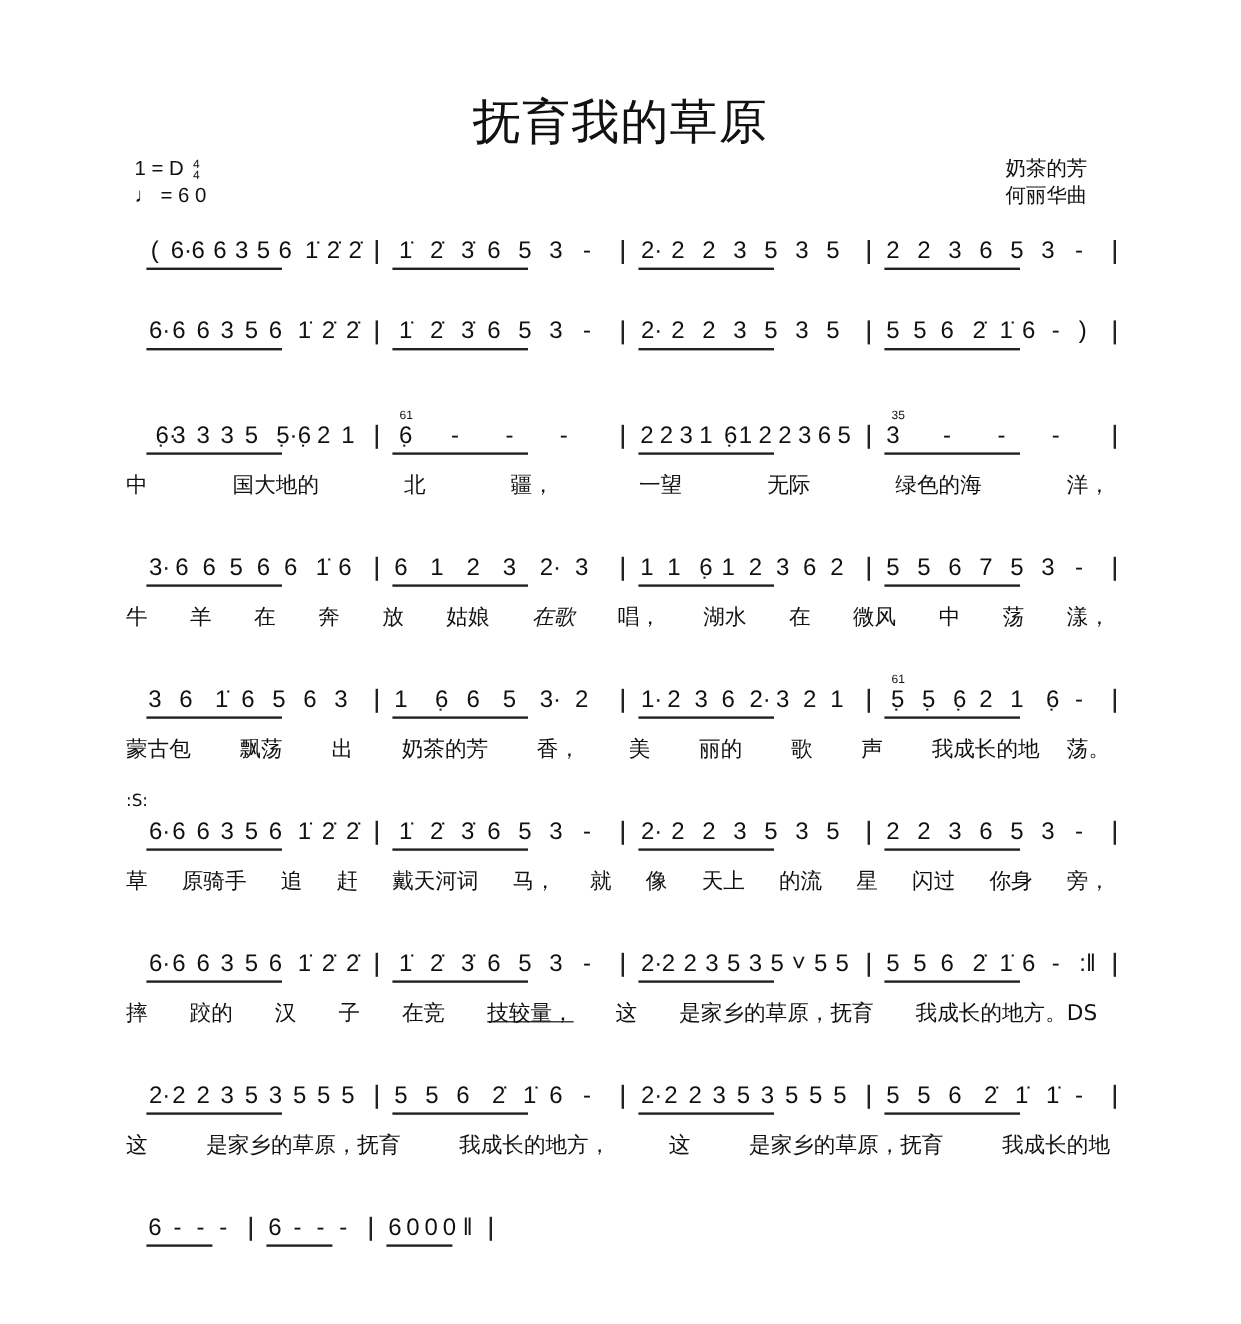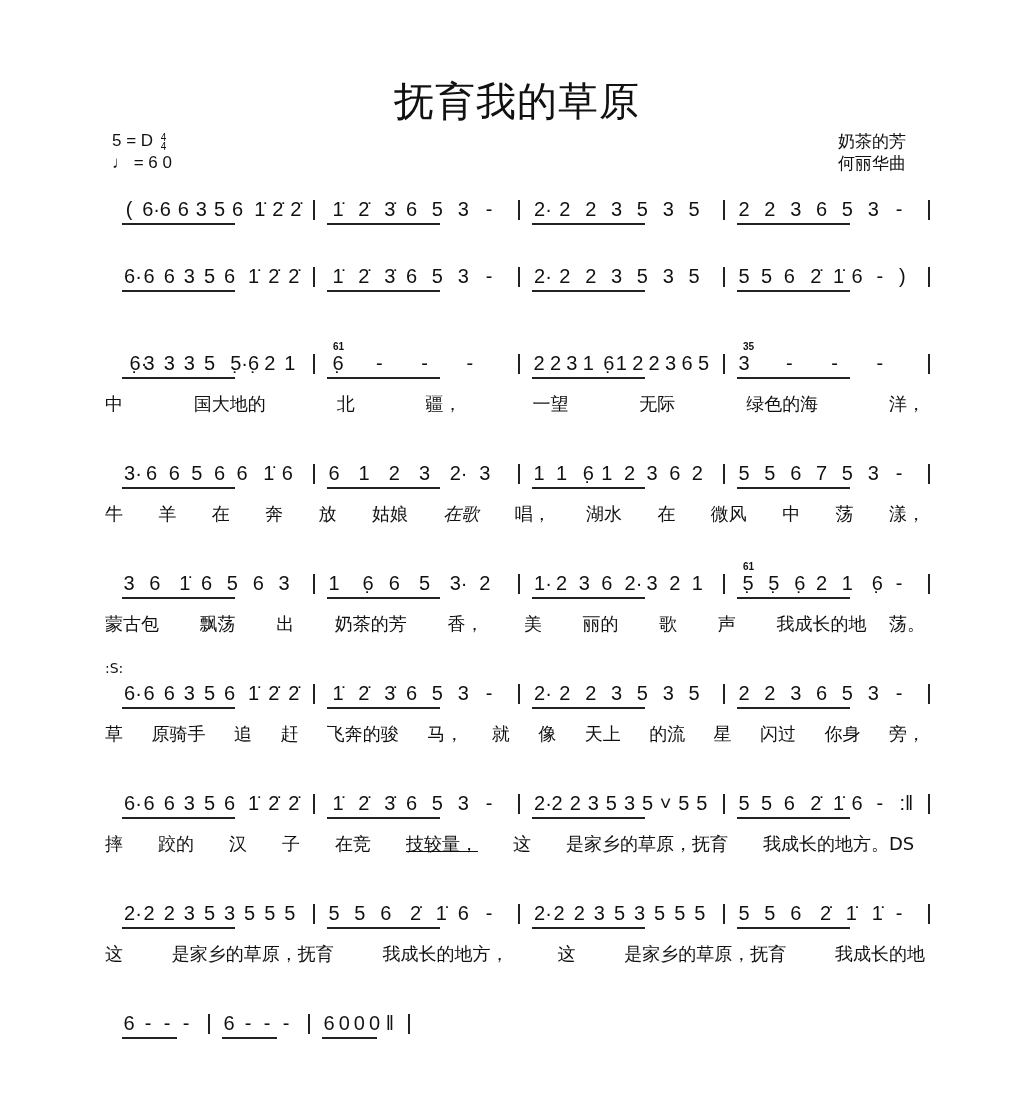--- a/index.html
+++ b/index.html
@@ -6,33 +6,33 @@
   body { width:1034px; height:1103px; position:relative; overflow:hidden; color:#111; font-family:"DejaVu Sans", sans-serif; }
   .title { position:absolute; left:0; width:1034px; top:74px; text-align:center; font-size:40px; font-weight:normal; letter-spacing:1px; }
   .meta-left { position:absolute; left:112px; top:130px; font-size:17px; line-height:22px; font-family:"Liberation Sans", sans-serif; }
   .meta-left .ts { display:inline-block; vertical-align:middle; font-size:10px; line-height:9px; text-align:center; margin-left:3px; }
   .meta-right { position:absolute; left:838px; top:130px; font-size:17px; line-height:22px; }
   .row { position:absolute; left:0; width:1034px; }
   .notes { position:absolute; left:0; height:30px; white-space:nowrap; font-family:"Liberation Sans", sans-serif; font-size:20px; }
   .n { position:absolute; top:0; width:14px; text-align:center; }
   .bar { position:absolute; top:2px; width:1.5px; height:20px; background:#222; }
   .ul { position:absolute; height:1.5px; background:#222; }
-  .grace { position:absolute; font-size:10px; line-height:10px; font-weight:bold;text-align:center; }
+  .grace { position:absolute; font-size:10px; line-height:10px; font-weight:normal;text-align:center; }
   .lyrics { position:absolute; left:0; white-space:nowrap; font-size:18px; }
   .ly { position:absolute; top:0; }
   .segno { position:absolute; font-size:14px; }
 </style>
 </head>
 <body>
 
 <div class="title">抚育我的草原</div>
 
 <div class="meta-left">
   <div>
-    <span>5 = D</span>
+    <span>1 = D</span>
     <span class="ts">
       <span>4</span><br>
       <span>4</span>
     </span>
   </div>
   <div>♩ = 6 0</div>
 </div>
 
 <div class="meta-right">
   <div>奶茶的芳</div>
@@ -329,21 +329,21 @@
         <span class="n" style="left: 866.286px; width: 14px;">3</span>
         <span class="n" style="left: 892.143px; width: 14px;">-</span>
         <div class="ul" style="left: 737px; top: 25px; width: 112.75px;"></div>
         <div class="bar" style="left: 928px;"></div>
       </div>
       <div class="lyrics" style="top: 40px;">
         <span class="ly" style="left: 105px;">草</span>
         <span class="ly" style="left: 151.462px;">原骑手</span>
         <span class="ly" style="left: 233.923px;">追</span>
         <span class="ly" style="left: 280.385px;">赶</span>
-        <span class="ly" style="left: 326.846px;">飞奔的骏</span>
+        <span class="ly" style="left: 326.846px;">戴天河词</span>
         <span class="ly" style="left: 427.308px;">马，</span>
         <span class="ly" style="left: 491.769px;">就</span>
         <span class="ly" style="left: 538.231px;">像</span>
         <span class="ly" style="left: 584.692px;">天上</span>
         <span class="ly" style="left: 649.154px;">的流</span>
         <span class="ly" style="left: 713.615px;">星</span>
         <span class="ly" style="left: 760.077px;">闪过</span>
         <span class="ly" style="left: 824.538px;">你身</span>
         <span class="ly" style="left: 889px;">旁，</span>
       </div>

